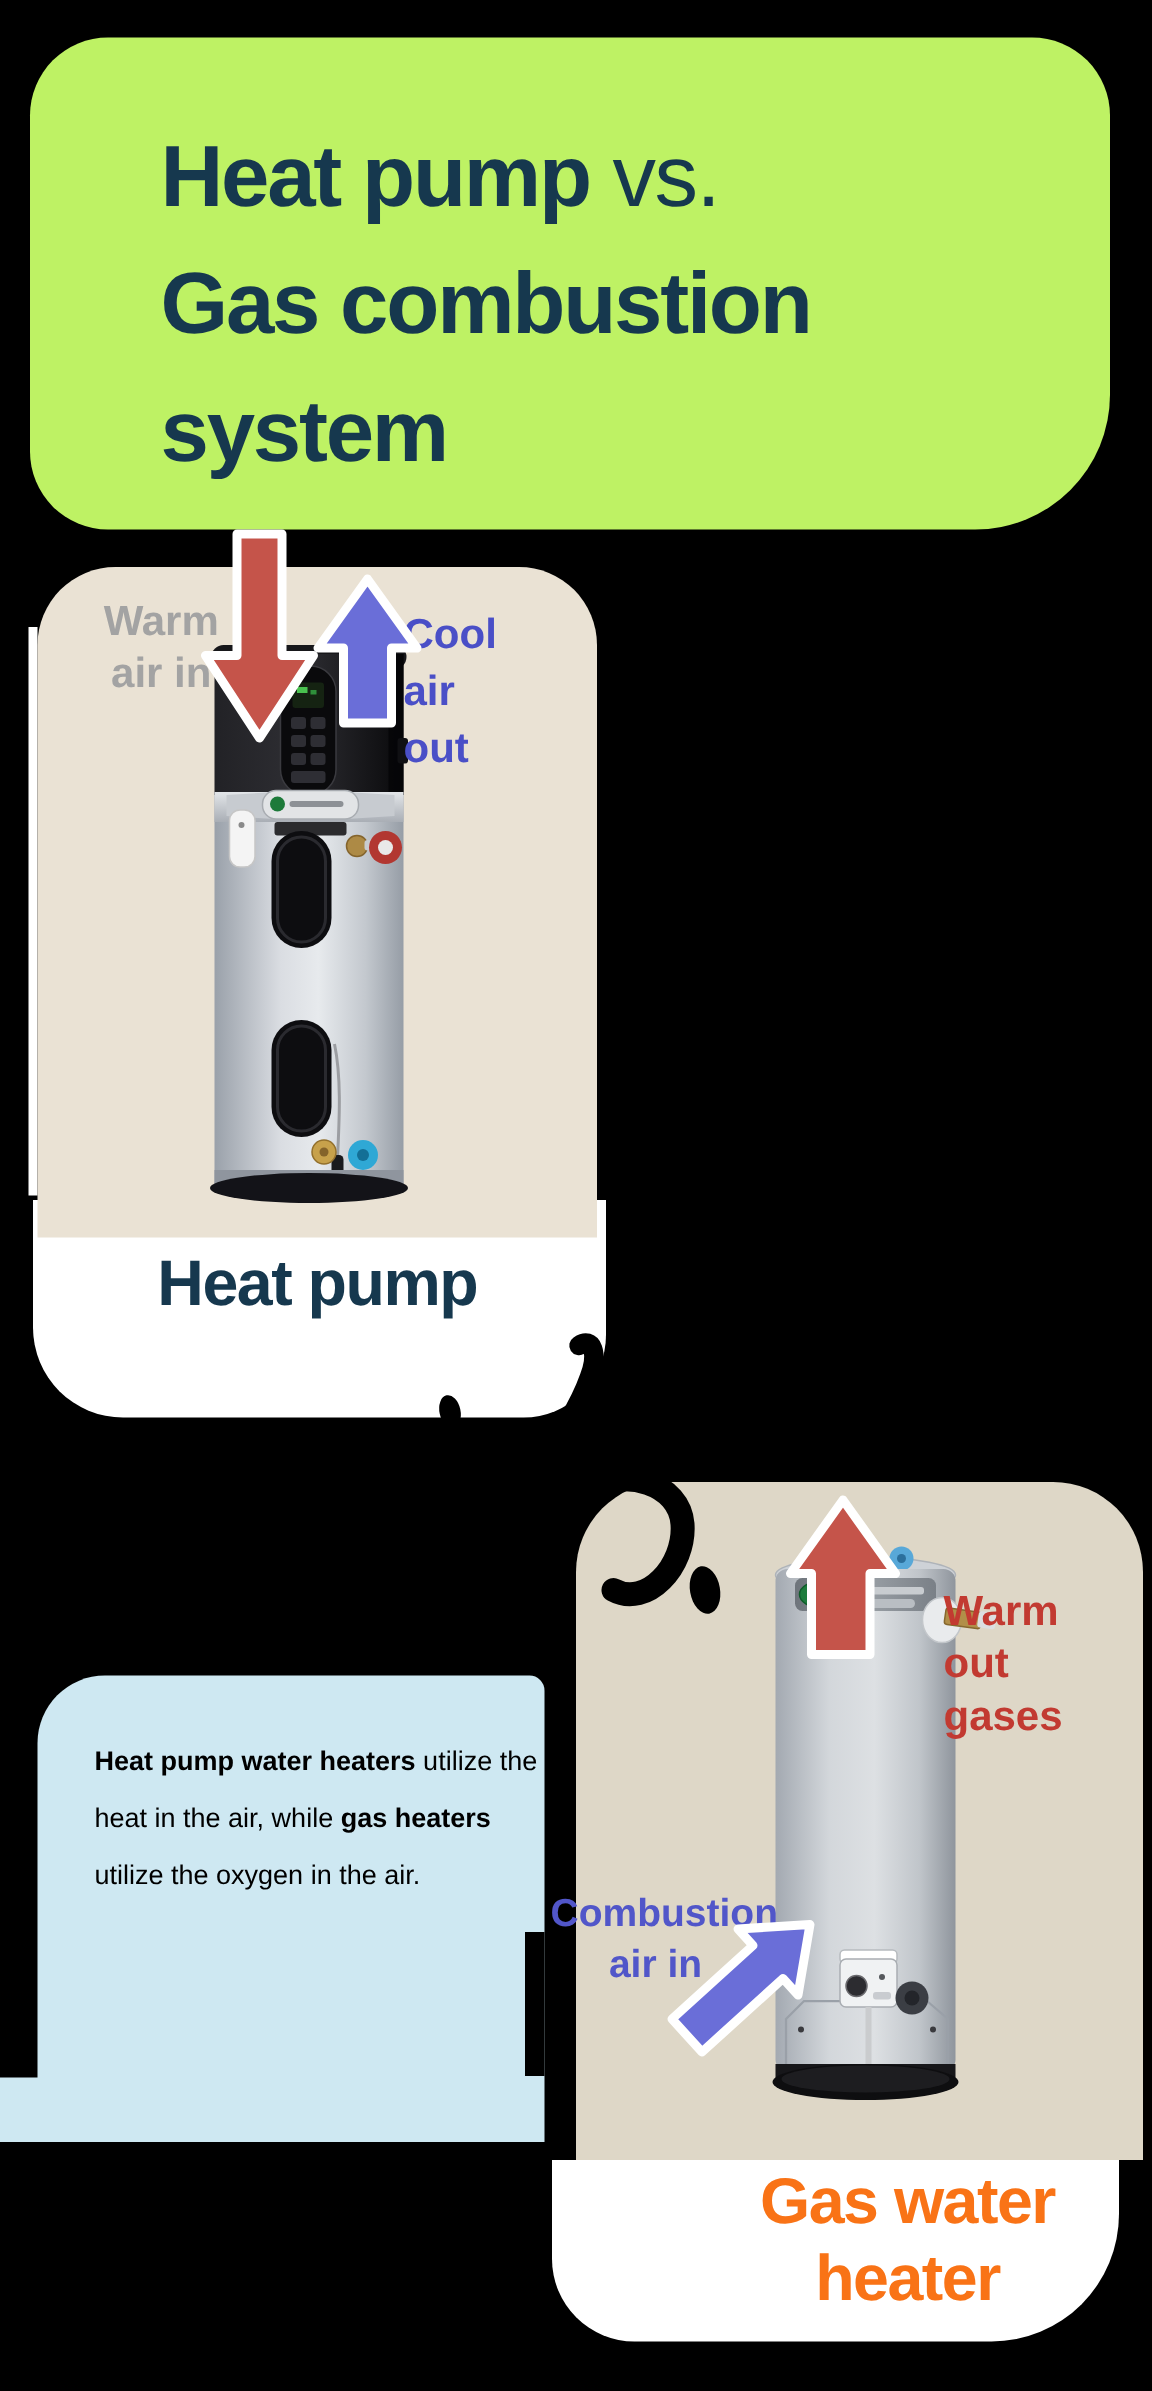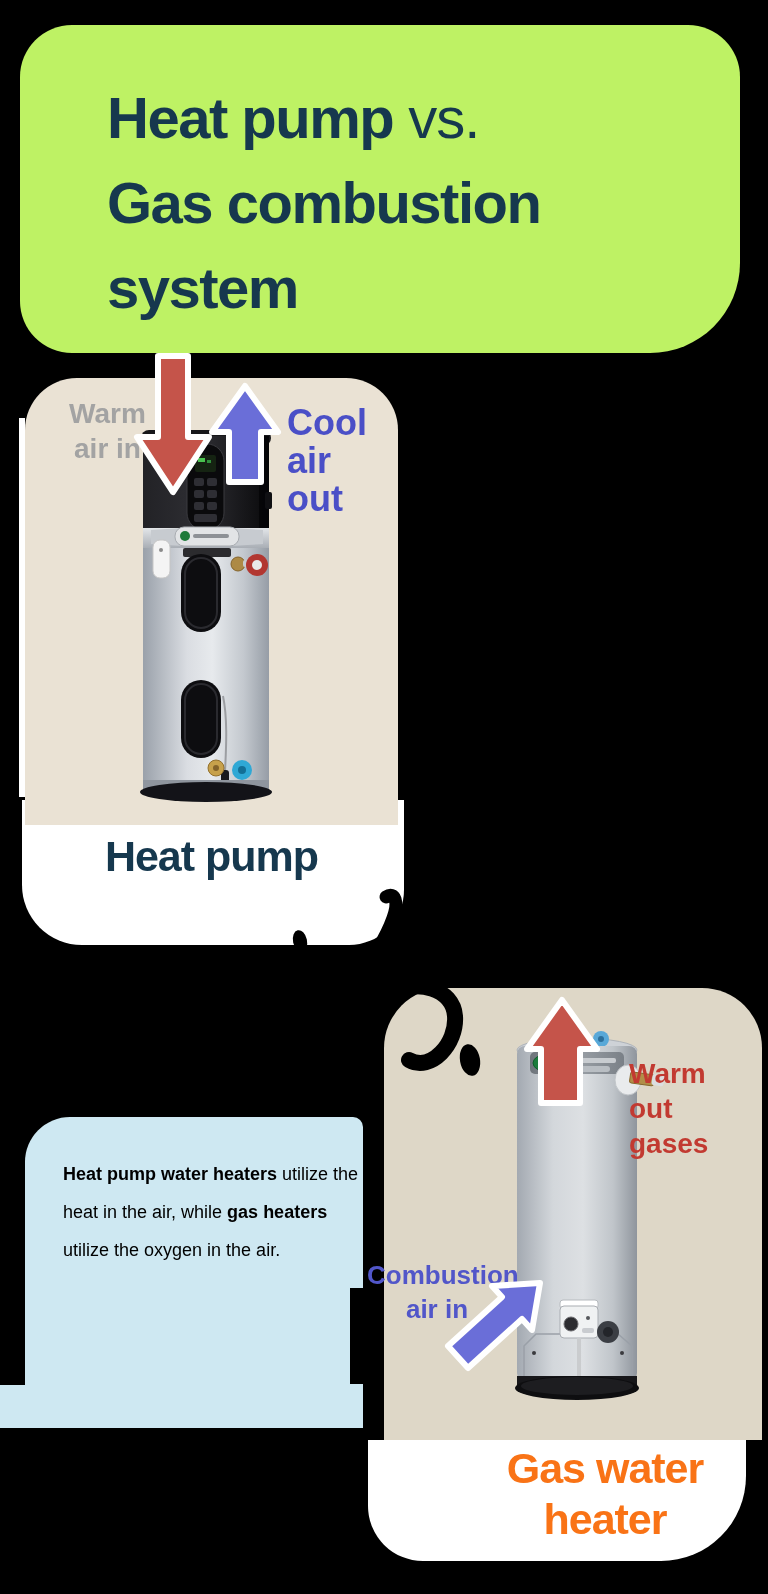--- a/index.html
+++ b/index.html
@@ -37,21 +37,21 @@
   
   .gas-beige{left:368px;top:988px;width:378px;height:452px;background:#DED7C7;border-radius:60px 60px 0 0;margin-left:16px;}
   .gas-white{left:368px;top:1440px;width:378px;height:121px;background:#fff;border-radius:0 0 85px 55px;}
   .gas-caption{
     left:368px;top:1443px;width:378px;text-align:center;color:#f97316;
     font-size:43px;line-height:51px;font-weight:700;letter-spacing:-1px;padding-left:48px;
   }
   
   .lbl{font-weight:700;}
   .warm-label{left:55px;top:396px;width:105px;text-align:center;color:#a3a3a3;font-size:28px;line-height:35px;}
-  .cool-label{left:287px;top:404px;width:90px;text-align:left;color:#4A4FC7;font-size:36px;line-height:38px;}
+  .cool-label{left:269px;top:404px;width:90px;text-align:left;color:#4A4FC7;font-size:28px;line-height:38px;}
   .vent-label{left:629px;top:1056px;width:110px;text-align:left;color:#C23A31;font-size:28px;line-height:35px;}
   .combustion-label{left:367px;top:1258px;width:140px;text-align:center;color:#5156C9;font-size:26px;line-height:34px;}
   .overlay{left:0;top:0;pointer-events:none;}
 </style>
 </head>
 <body>
 
 <div class="canvas">
 
   <div class="abs title-card">

